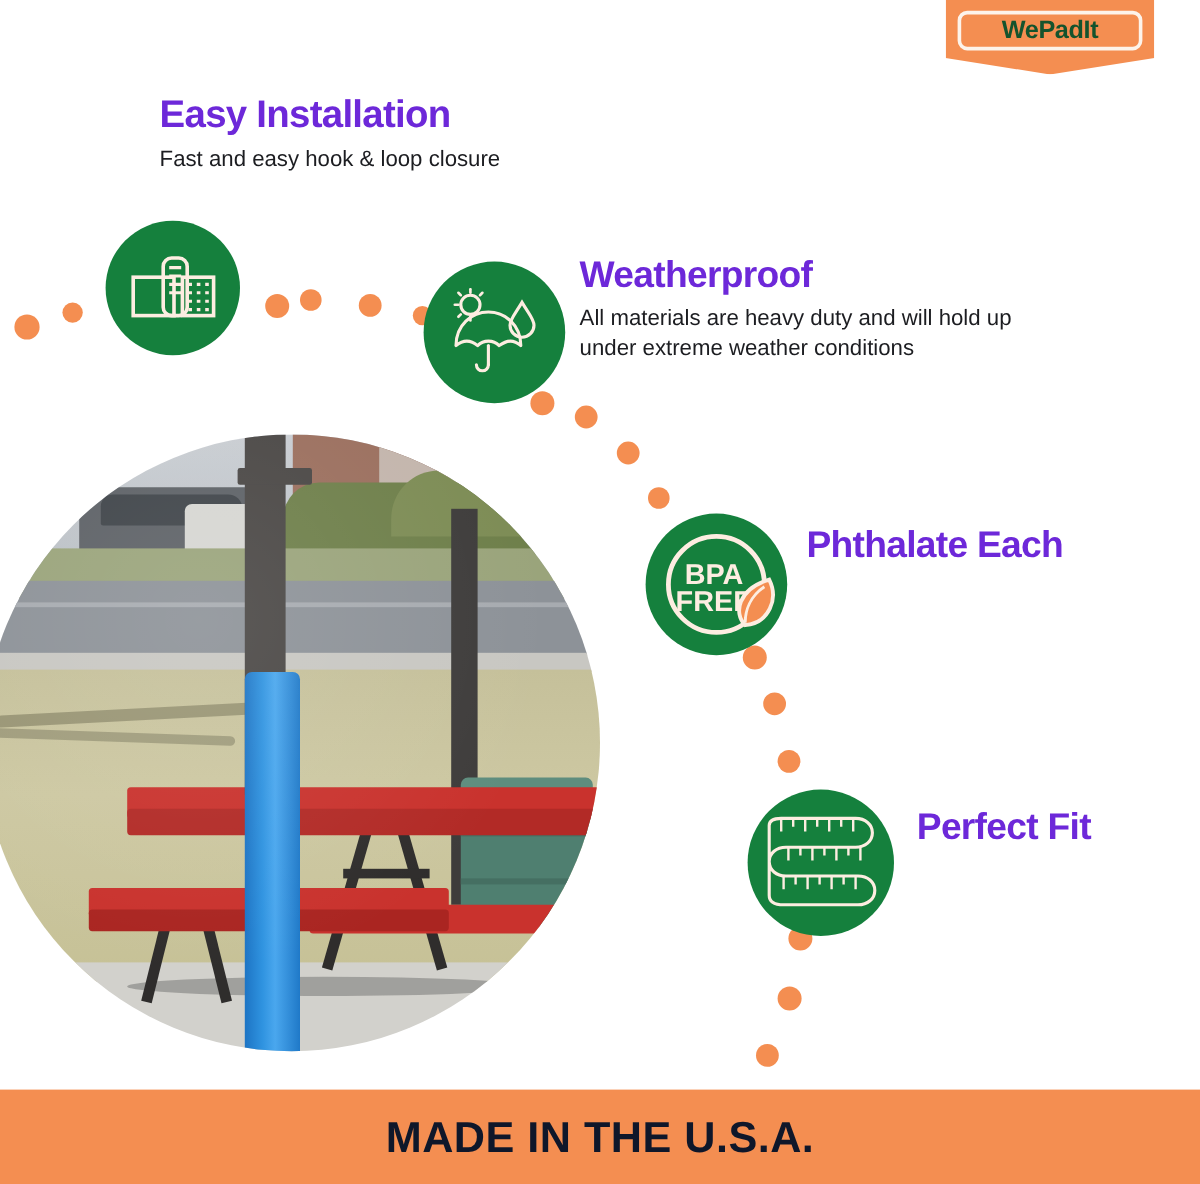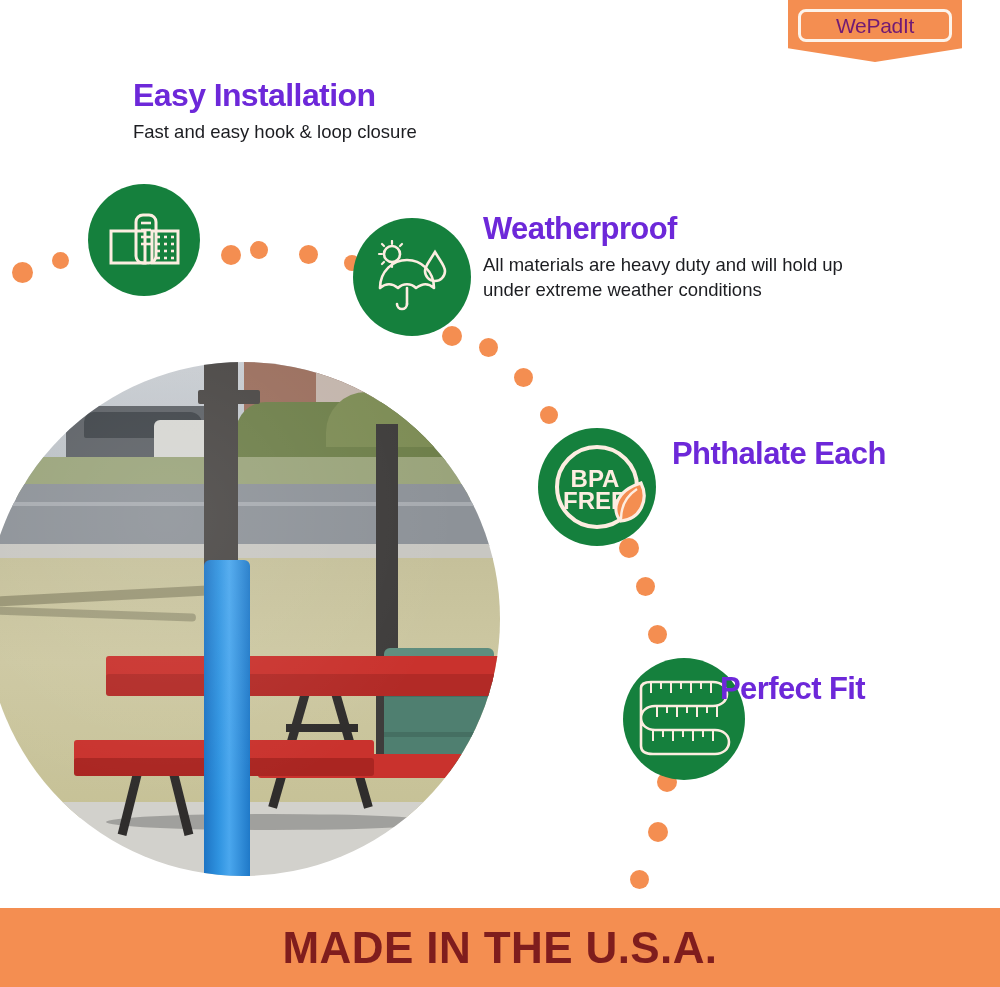--- a/index.html
+++ b/index.html
@@ -37,23 +37,23 @@
     width: 154px;
     height: 33px;
     border: 3px solid #FDF3EA;
     border-radius: 8px;
     box-sizing: border-box;
     display: flex;
     align-items: center;
     justify-content: center;
   }
   .logo-text {
-    color: #701a75;
+    color: #14532d;
     font-size: 21px;
-    font-weight: normal;
+    font-weight: bold;
     letter-spacing: -0.3px;
     line-height: 1;
     white-space: nowrap;
   }
 
   
   .feature {
     position: absolute;
   }
   .feature-title {
@@ -70,21 +70,21 @@
     color: #1C1D21;
     line-height: 1.33;
     margin: 0;
     font-weight: 400;
   }
 
   #feature-install { left: 133px; top: 78px; }
   #feature-install .feature-title { font-size: 32px; }
   #feature-weather { left: 483px; top: 212px; }
   #feature-phthalate { left: 672px; top: 437px; }
-  #feature-fit { left: 720px; top: 672px; }
+  #feature-fit { left: 764px; top: 672px; }
 
   
   .icon-circle {
     position: absolute;
     border-radius: 50%;
     background: #15803d;
     display: flex;
     align-items: center;
     justify-content: center;
   }
@@ -159,22 +159,22 @@
     left: 0;
     top: 908px;
     width: 1000px;
     height: 79px;
     background: #F48E51;
     display: flex;
     align-items: center;
     justify-content: center;
   }
   #usa-banner .usa-text {
-    color: #7f1d1d;
-    font-size: 44px;
+    color: #0f172a;
+    font-size: 36px;
     font-weight: bold;
     letter-spacing: 0.4px;
     white-space: nowrap;
   }
 </style>
 </head>
 <body>
 
 <div id="page">
 

